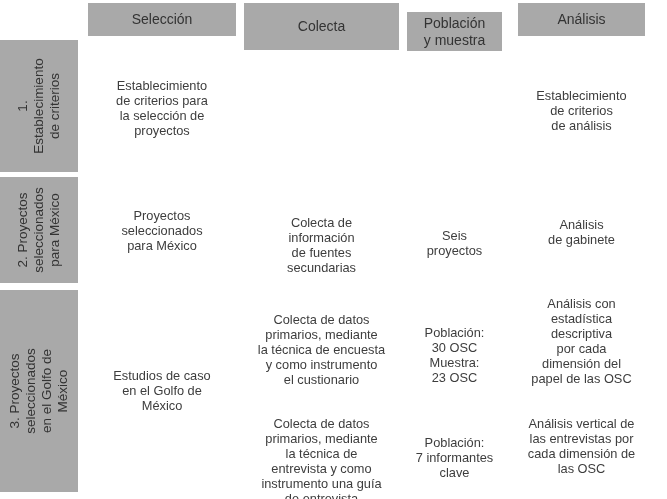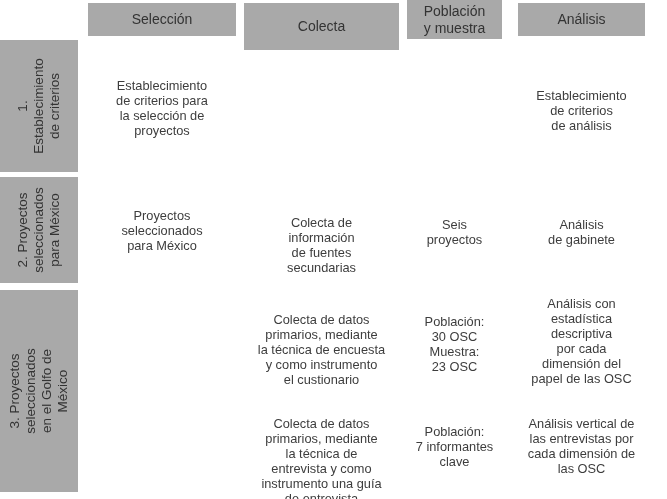--- a/index.html
+++ b/index.html
@@ -49,31 +49,31 @@
   .cell {
     position: absolute;
     text-align: center;
     font-size: 12.8px;
     line-height: 15px;
     white-space: pre-line;
     color: #3d3d3d;
   }
   .col1 { left: 88px;  width: 148px; }
   .col2 { left: 244px; width: 155px; margin-top: 12px; }
-  .col3 { left: 407px; width: 95px;  }
+  .col3 { left: 407px; width: 95px; margin-top: 11px;  }
   .col4 { left: 518px; width: 127px; }
 </style>
 </head>
 <body>
 
 <div class="canvas">
 
   <div class="hdr" style="left:88px; top:3px; width:148px; height:33px;">Selección</div>
   <div class="hdr" style="left:244px; top:3px; width:155px; height:47px;">Colecta</div>
-  <div class="hdr" style="left:407px; top:0px; width:95px; height:39px;">Población
+  <div class="hdr" style="left:407px; top:12px; width:95px; height:39px;">Población
 y muestra</div>
   <div class="hdr" style="left:518px; top:3px; width:127px; height:33px;">Análisis</div>
 
   <div class="rowlabel" style="top:40px; height:132px;">
     <div class="rot">1. Establecimiento
 de criterios</div>
   </div>
   <div class="rowlabel" style="top:177px; height:106px;">
     <div class="rot">2. Proyectos
 seleccionados
@@ -97,20 +97,23 @@
 para México</div>
   <div class="cell col2" style="top:203px;">Colecta de
 información
 de fuentes
 secundarias</div>
   <div class="cell col3" style="top:217px;">Seis
 proyectos</div>
   <div class="cell col4" style="top:217px;">Análisis
 de gabinete</div>
 
+  <div class="cell col1" style="top:368px;">Estudios de caso
+en el Golfo de
+México</div>
   <div class="cell col2" style="top:300px;">Colecta de datos
 primarios, mediante
 la técnica de encuesta
 y como instrumento
 el custionario</div>
   <div class="cell col2" style="top:404px;">Colecta de datos
 primarios, mediante
 la técnica de
 entrevista y como
 instrumento una guía

